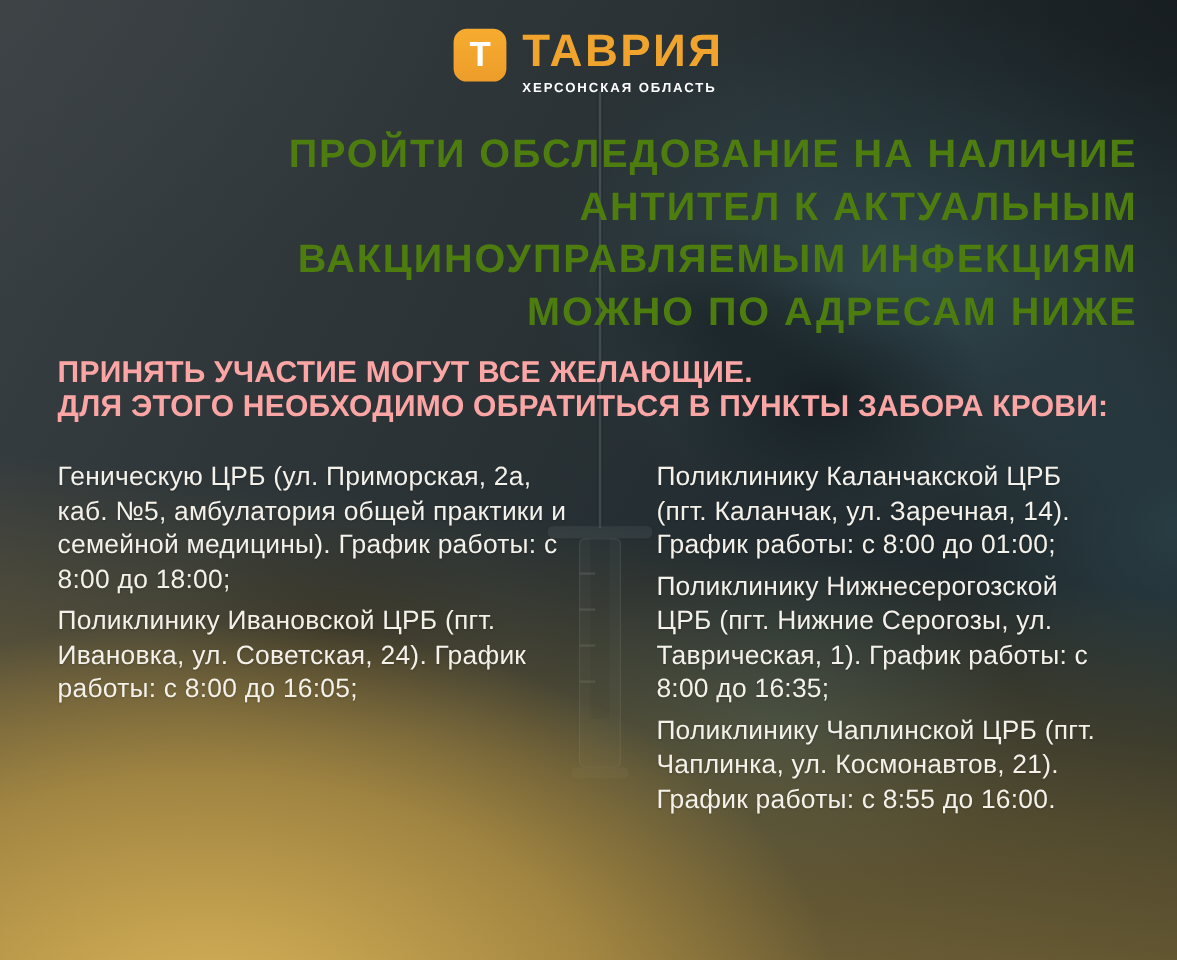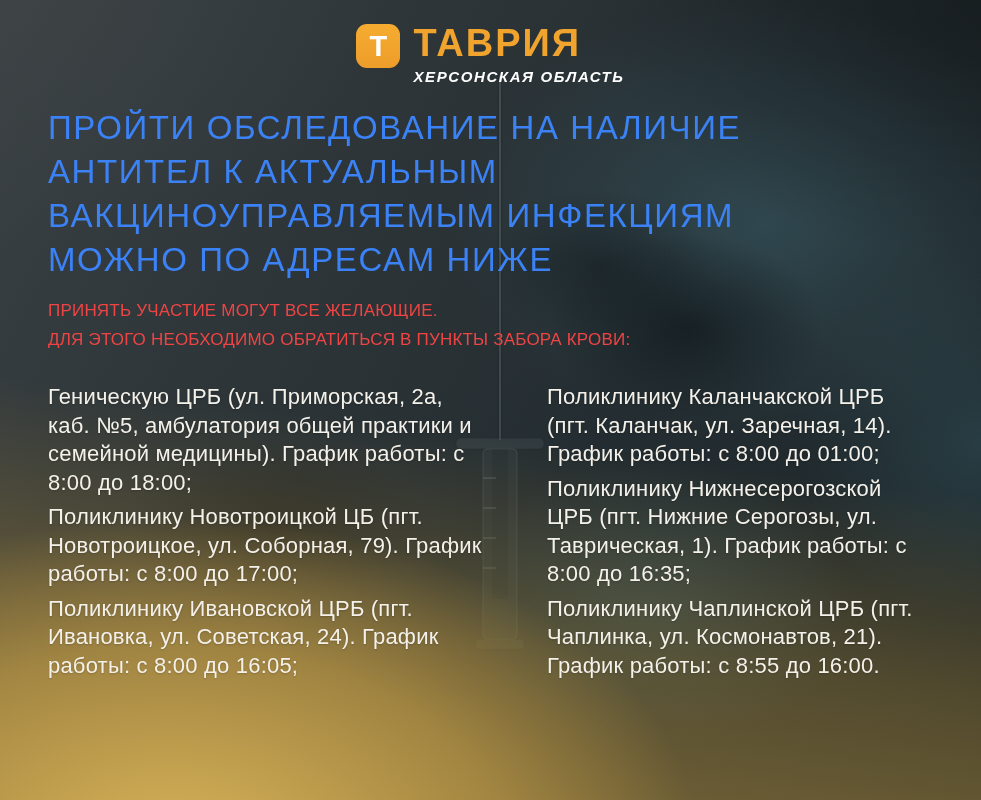--- a/index.html
+++ b/index.html
@@ -31,28 +31,28 @@
       radial-gradient(60% 45% at 0% 0%, rgba(70,74,76,.28), transparent 70%),
       radial-gradient(55% 45% at 100% 0%, rgba(0,0,0,.30), transparent 72%);}
   
   .logo-row{position:absolute;top:24px;left:0;right:0;
     display:flex;justify-content:center;align-items:flex-start;gap:13px;}
   .logo-mark{width:44px;height:44px;border-radius:11px;flex:0 0 auto;
     background:linear-gradient(180deg,#F6AC30,#ED9D2A);
     display:flex;align-items:center;justify-content:center;
     color:#ffffff;font-size:29px;font-weight:800;line-height:1;}
   .logo-name{font-size:38px;font-weight:800;letter-spacing:2px;color:#F0A42E;line-height:1.05;}
-  .logo-region{font-size:15px;font-weight:700;letter-spacing:1.6px;color:#FFFFFF;margin-top:4px;font-style:italic;}
+  .logo-region{font-size:11px;font-weight:700;letter-spacing:1.6px;color:#FFFFFF;margin-top:4px;}
   
   .headline{position:absolute;left:48px;top:106px;width:900px;
-    font-size:33px;line-height:44px;font-weight:400;letter-spacing:1.6px;
-    color:#3b82f6;white-space:pre-line;}
+    font-size:33px;line-height:44px;font-weight:700;letter-spacing:1.6px;
+    color:#4d7c0f;white-space:pre-line;text-align:right;}
   .subheadline{position:absolute;left:48px;top:296px;width:900px;
-    font-size:17px;line-height:29px;font-weight:400;letter-spacing:.2px;
-    color:#ef4444;white-space:pre-line;}
+    font-size:25px;line-height:29px;font-weight:700;letter-spacing:.2px;
+    color:#fca5a5;white-space:pre-line;}
   .columns{position:absolute;left:48px;top:383px;display:flex;gap:37px;}
   .col{display:block;}
   .col-left{width:462px;}
   .col-right{width:432px;}
   .location{margin:0 0 6px 0;font-size:22px;line-height:28.5px;letter-spacing:.2px;
     color:#F4F1EA;white-space:pre-line;font-weight:400;
     text-shadow:0 1px 2px rgba(0,0,0,.18);}
 </style>
 </head>
 <body>
@@ -96,23 +96,20 @@
 
   <div class="subheadline">ПРИНЯТЬ УЧАСТИЕ МОГУТ ВСЕ ЖЕЛАЮЩИЕ.
 ДЛЯ ЭТОГО НЕОБХОДИМО ОБРАТИТЬСЯ В ПУНКТЫ ЗАБОРА КРОВИ:</div>
 
   <div class="columns">
     <div class="col col-left">
       <p class="location">Геническую ЦРБ (ул. Приморская, 2а,
 каб. №5, амбулатория общей практики и
 семейной медицины). График работы: с
 8:00 до 18:00;</p>
-      <p class="location">Поликлинику Новотроицкой ЦБ (пгт.
-Новотроицкое, ул. Соборная, 79). График
-работы: с 8:00 до 17:00;</p>
       <p class="location">Поликлинику Ивановской ЦРБ (пгт.
 Ивановка, ул. Советская, 24). График
 работы: с 8:00 до 16:05;</p>
     </div>
     <div class="col col-right">
       <p class="location">Поликлинику Каланчакской ЦРБ
 (пгт. Каланчак, ул. Заречная, 14).
 График работы: с 8:00 до 01:00;</p>
       <p class="location">Поликлинику Нижнесерогозской
 ЦРБ (пгт. Нижние Серогозы, ул.

